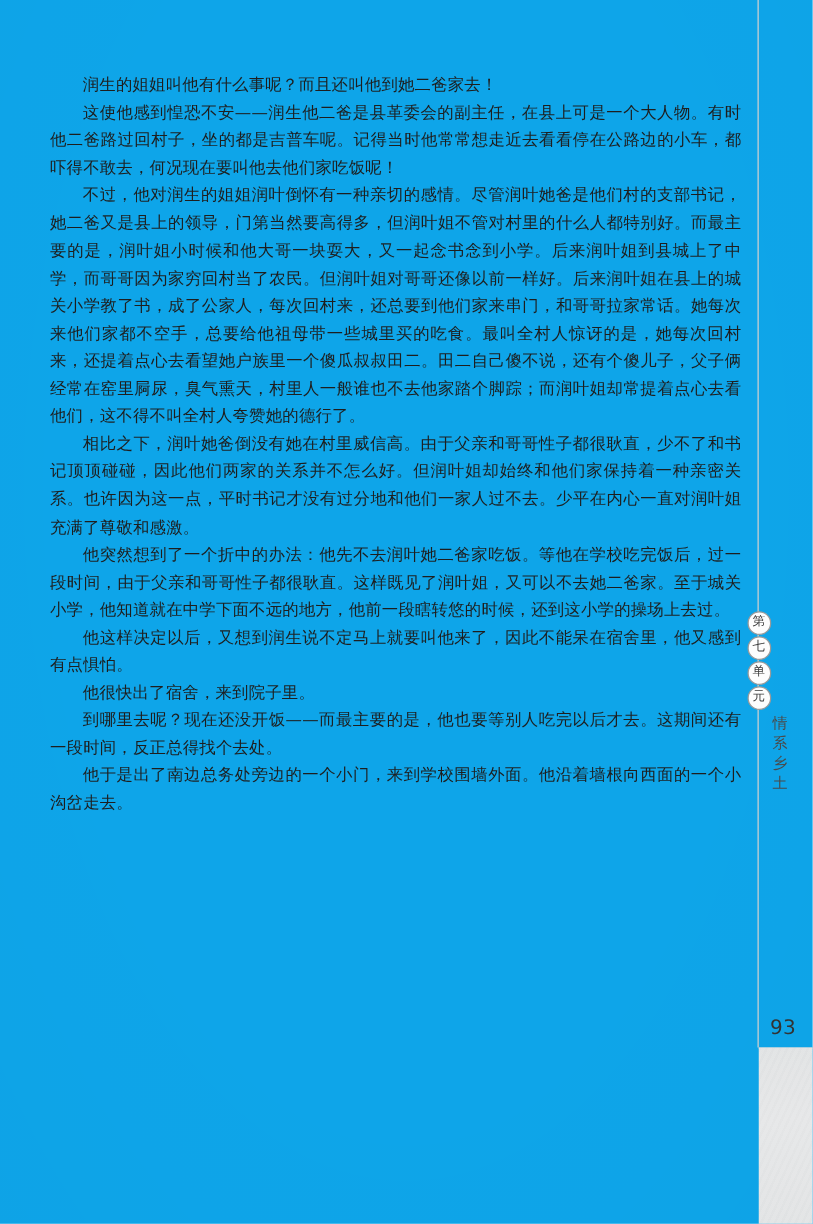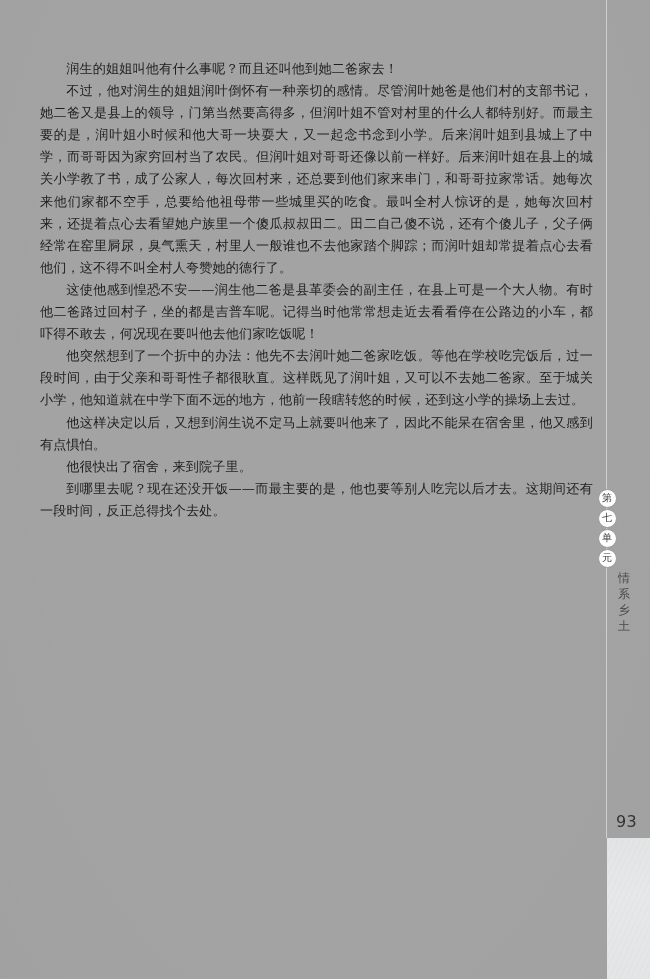--- a/index.html
+++ b/index.html
@@ -11,21 +11,21 @@
     width: 650px;
     height: 979px;
     overflow: hidden;
     font-family: "DejaVu Serif", "Liberation Serif", serif;
   }
 
   #page {
     position: relative;
     width: 650px;
     height: 979px;
-    background: #a3a3a3;
+    background: #0ea5e9;
   }
 
   
   #paper-texture {
     position: absolute;
     inset: 0;
     pointer-events: none;
     background:
       radial-gradient(ellipse at 50% 40%, rgba(255,255,255,0) 55%, rgba(0,0,0,0.012) 100%);
   }
@@ -141,26 +141,28 @@
 </style>
 </head>
 <body>
 
 <div id="page">
 
   <div id="paper-texture"></div>
 
   <div id="text-column">
     <p class="para">润生的姐姐叫他有什么事呢？而且还叫他到她二爸家去！</p>
+    <p class="para">这使他感到惶恐不安——润生他二爸是县革委会的副主任，在县上可是一个大人物。有时他二爸路过回村子，坐的都是吉普车呢。记得当时他常常想走近去看看停在公路边的小车，都吓得不敢去，何况现在要叫他去他们家吃饭呢！</p>
     <p class="para">不过，他对润生的姐姐润叶倒怀有一种亲切的感情。尽管润叶她爸是他们村的支部书记，她二爸又是县上的领导，门第当然要高得多，但润叶姐不管对村里的什么人都特别好。而最主要的是，润叶姐小时候和他大哥一块耍大，又一起念书念到小学。后来润叶姐到县城上了中学，而哥哥因为家穷回村当了农民。但润叶姐对哥哥还像以前一样好。后来润叶姐在县上的城关小学教了书，成了公家人，每次回村来，还总要到他们家来串门，和哥哥拉家常话。她每次来他们家都不空手，总要给他祖母带一些城里买的吃食。最叫全村人惊讶的是，她每次回村来，还提着点心去看望她户族里一个傻瓜叔叔田二。田二自己傻不说，还有个傻儿子，父子俩经常在窑里屙尿，臭气熏天，村里人一般谁也不去他家踏个脚踪；而润叶姐却常提着点心去看他们，这不得不叫全村人夸赞她的德行了。</p>
-    <p class="para">这使他感到惶恐不安——润生他二爸是县革委会的副主任，在县上可是一个大人物。有时他二爸路过回村子，坐的都是吉普车呢。记得当时他常常想走近去看看停在公路边的小车，都吓得不敢去，何况现在要叫他去他们家吃饭呢！</p>
+    <p class="para">相比之下，润叶她爸倒没有她在村里威信高。由于父亲和哥哥性子都很耿直，少不了和书记顶顶碰碰，因此他们两家的关系并不怎么好。但润叶姐却始终和他们家保持着一种亲密关系。也许因为这一点，平时书记才没有过分地和他们一家人过不去。少平在内心一直对润叶姐充满了尊敬和感激。</p>
     <p class="para">他突然想到了一个折中的办法：他先不去润叶她二爸家吃饭。等他在学校吃完饭后，过一段时间，由于父亲和哥哥性子都很耿直。这样既见了润叶姐，又可以不去她二爸家。至于城关小学，他知道就在中学下面不远的地方，他前一段瞎转悠的时候，还到这小学的操场上去过。</p>
     <p class="para">他这样决定以后，又想到润生说不定马上就要叫他来了，因此不能呆在宿舍里，他又感到有点惧怕。</p>
     <p class="para">他很快出了宿舍，来到院子里。</p>
     <p class="para">到哪里去呢？现在还没开饭——而最主要的是，他也要等别人吃完以后才去。这期间还有一段时间，反正总得找个去处。</p>
+    <p class="para">他于是出了南边总务处旁边的一个小门，来到学校围墙外面。他沿着墙根向西面的一个小沟岔走去。</p>
   </div>
 
   <div id="margin-rule"></div>
 
   <div id="unit-marker">
     <div class="unit-char">第</div>
     <div class="unit-char">七</div>
     <div class="unit-char">单</div>
     <div class="unit-char">元</div>
   </div>

